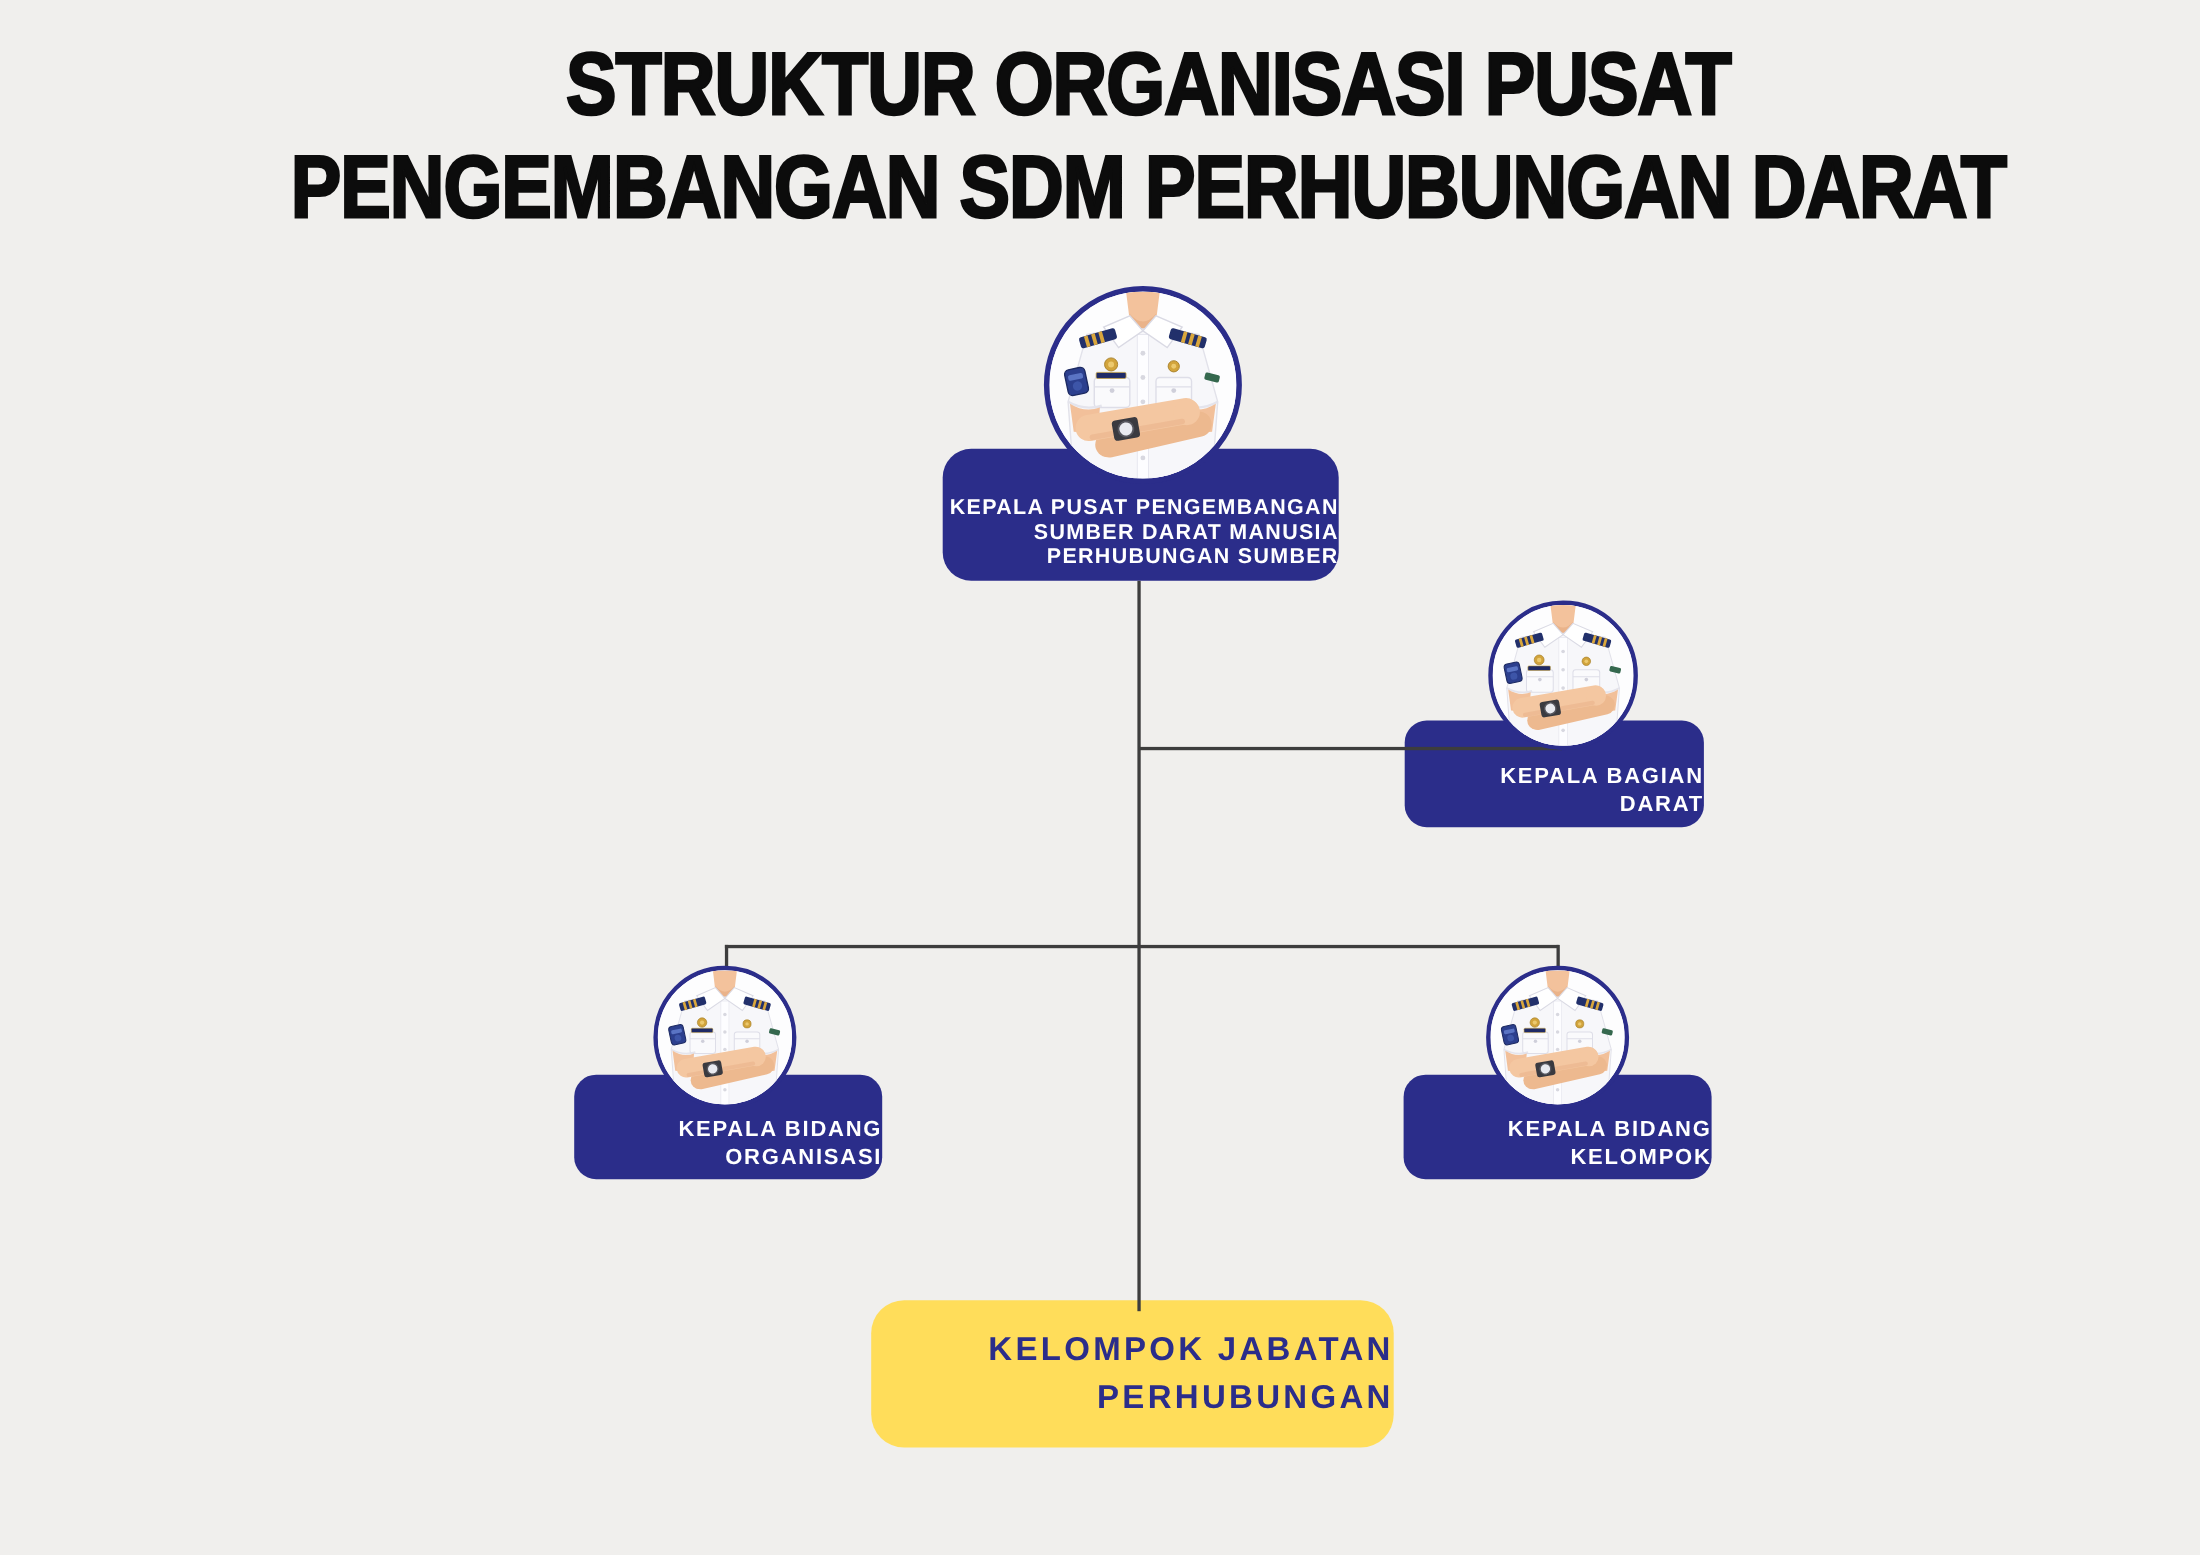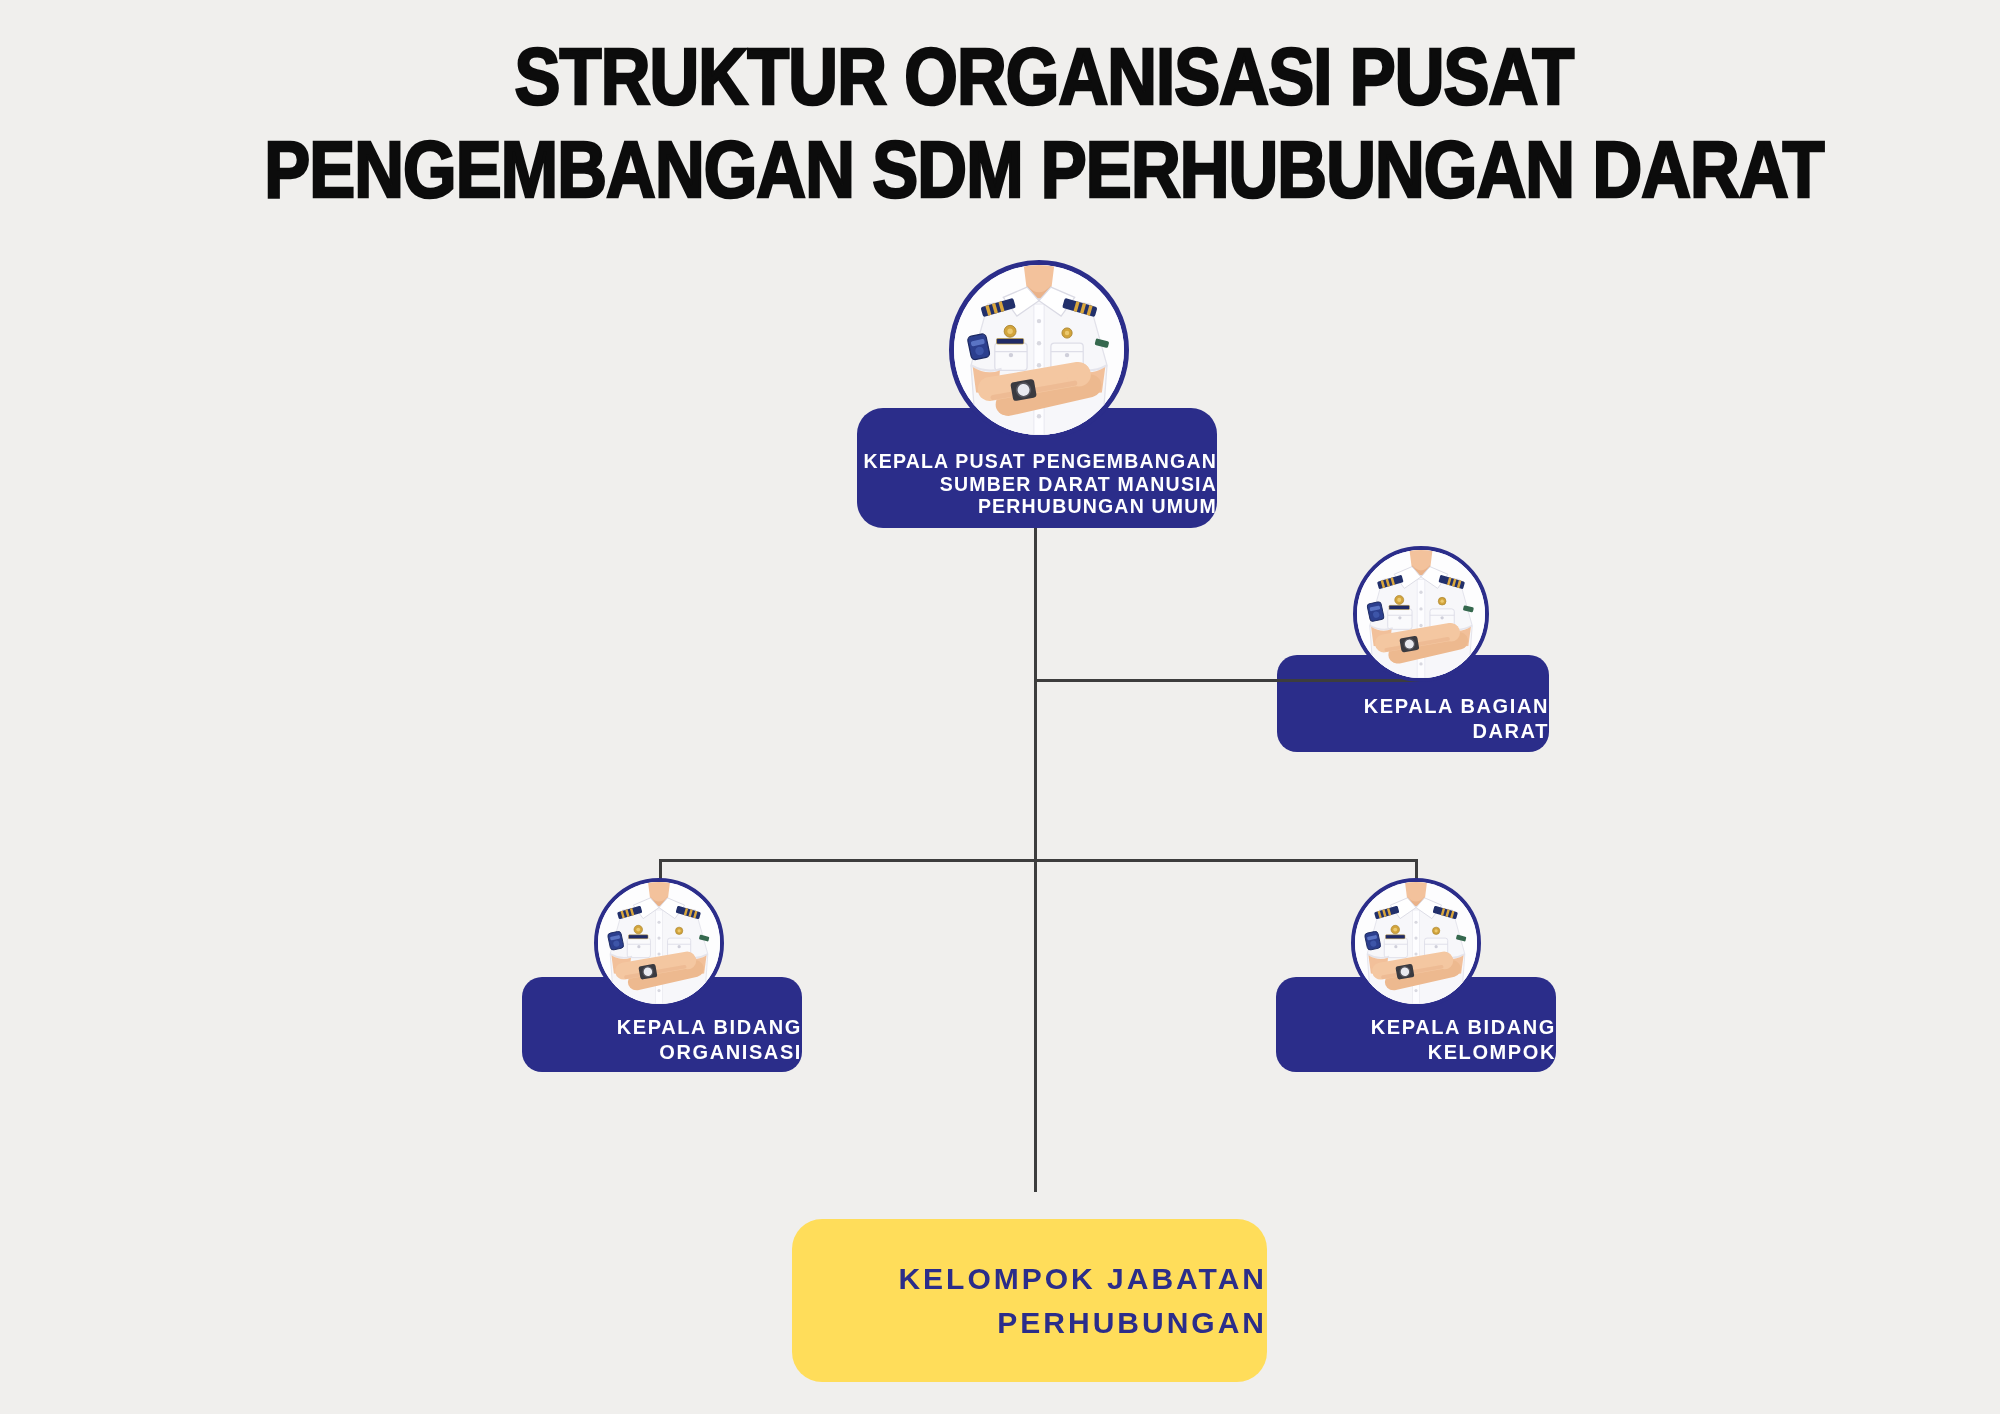--- a/index.html
+++ b/index.html
@@ -127,21 +127,21 @@
 
   <div class="line" style="left:990px;top:528px;width:2.5px;height:664px;"></div>
   <div class="line" style="left:991px;top:679px;width:385px;height:2.5px;"></div>
   <div class="line" style="left:615px;top:859px;width:758px;height:2.5px;"></div>
   <div class="line" style="left:615px;top:859px;width:2.5px;height:24px;"></div>
   <div class="line" style="left:1371px;top:859px;width:2.5px;height:24px;"></div>
 
   <div class="node-box box-kepala-pusat" style="left:813px;top:408px;width:360px;height:120px;">
     <span class="ln">KEPALA PUSAT PENGEMBANGAN</span>
     <span class="ln">SUMBER DARAT MANUSIA</span>
-    <span class="ln">PERHUBUNGAN UMUM</span>
+    <span class="ln">PERHUBUNGAN SUMBER</span>
   </div>
   <div class="avatar" style="left:905px;top:260px;width:180px;height:180px;">
     <svg>
         <use href="#officer-symbol"></use>
       </svg>
   </div>
 
   <div class="node-box box-two-line box-umum" style="left:1233px;top:655px;width:272px;height:97px;border-radius:20px;">
     <span class="ln">KEPALA BAGIAN</span>
     <span class="ln">DARAT</span>
@@ -165,18 +165,18 @@
   <div class="node-box box-two-line box-child" style="left:1232px;top:977px;width:280px;height:95px;border-radius:20px;">
     <span class="ln">KEPALA BIDANG</span>
     <span class="ln">KELOMPOK</span>
   </div>
   <div class="avatar small" style="left:1307px;top:878px;width:130px;height:130px;">
     <svg>
         <use href="#officer-symbol"></use>
       </svg>
   </div>
 
-  <div class="node-box accent" style="left:748px;top:1219px;width:475px;height:163px;">
+  <div class="node-box accent" style="left:748px;top:1182px;width:475px;height:134px;">
     <span class="ln">KELOMPOK JABATAN</span>
     <span class="ln">PERHUBUNGAN</span>
   </div>
 
 </div>
 
 </body></html>

